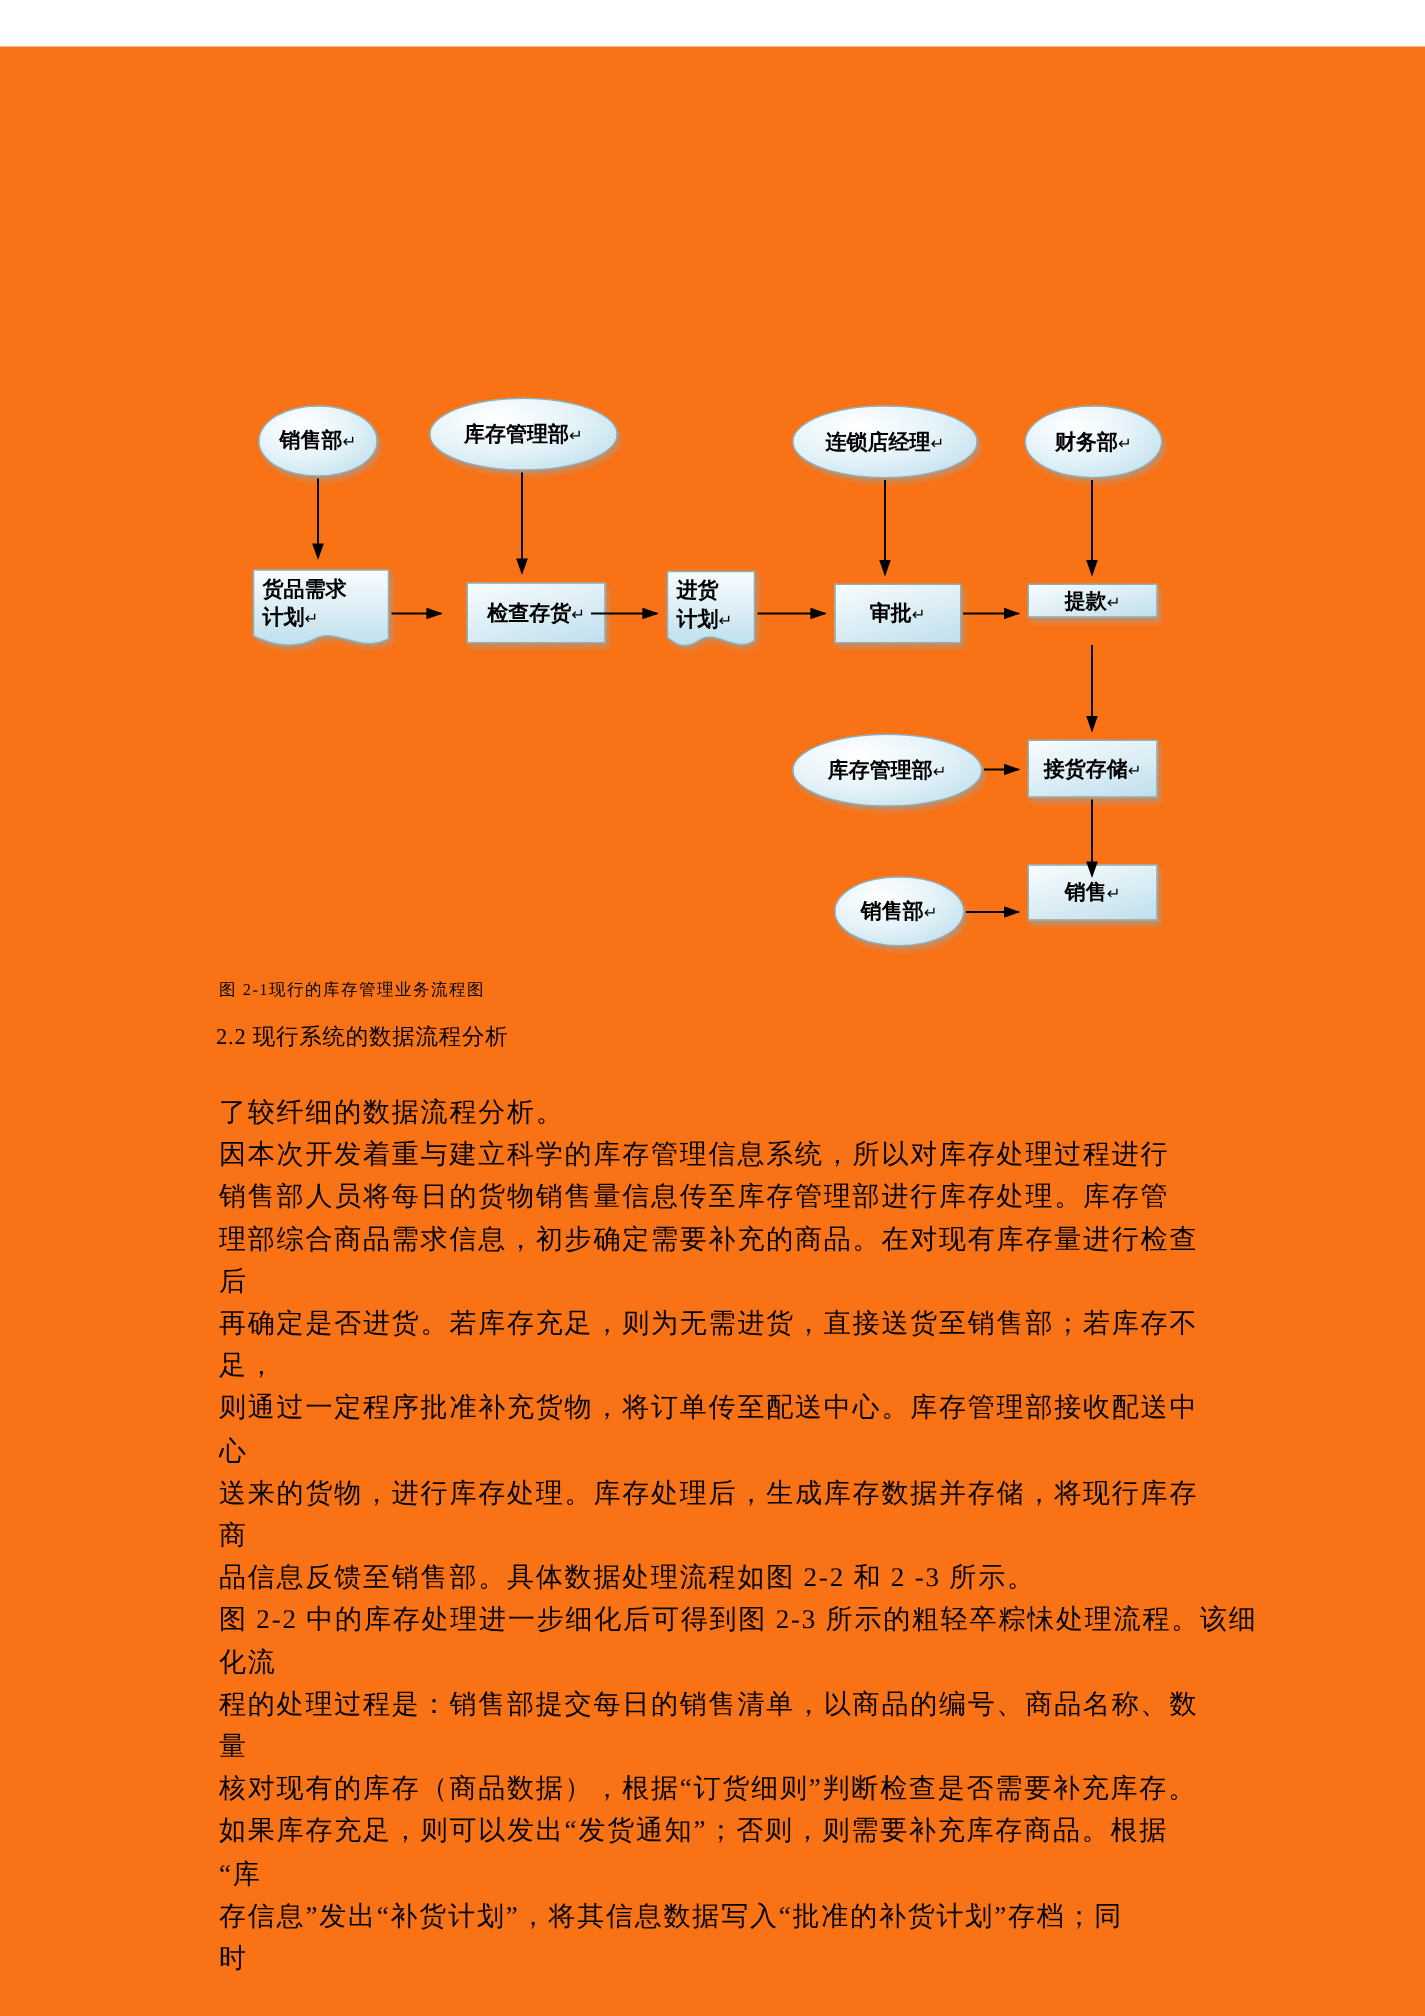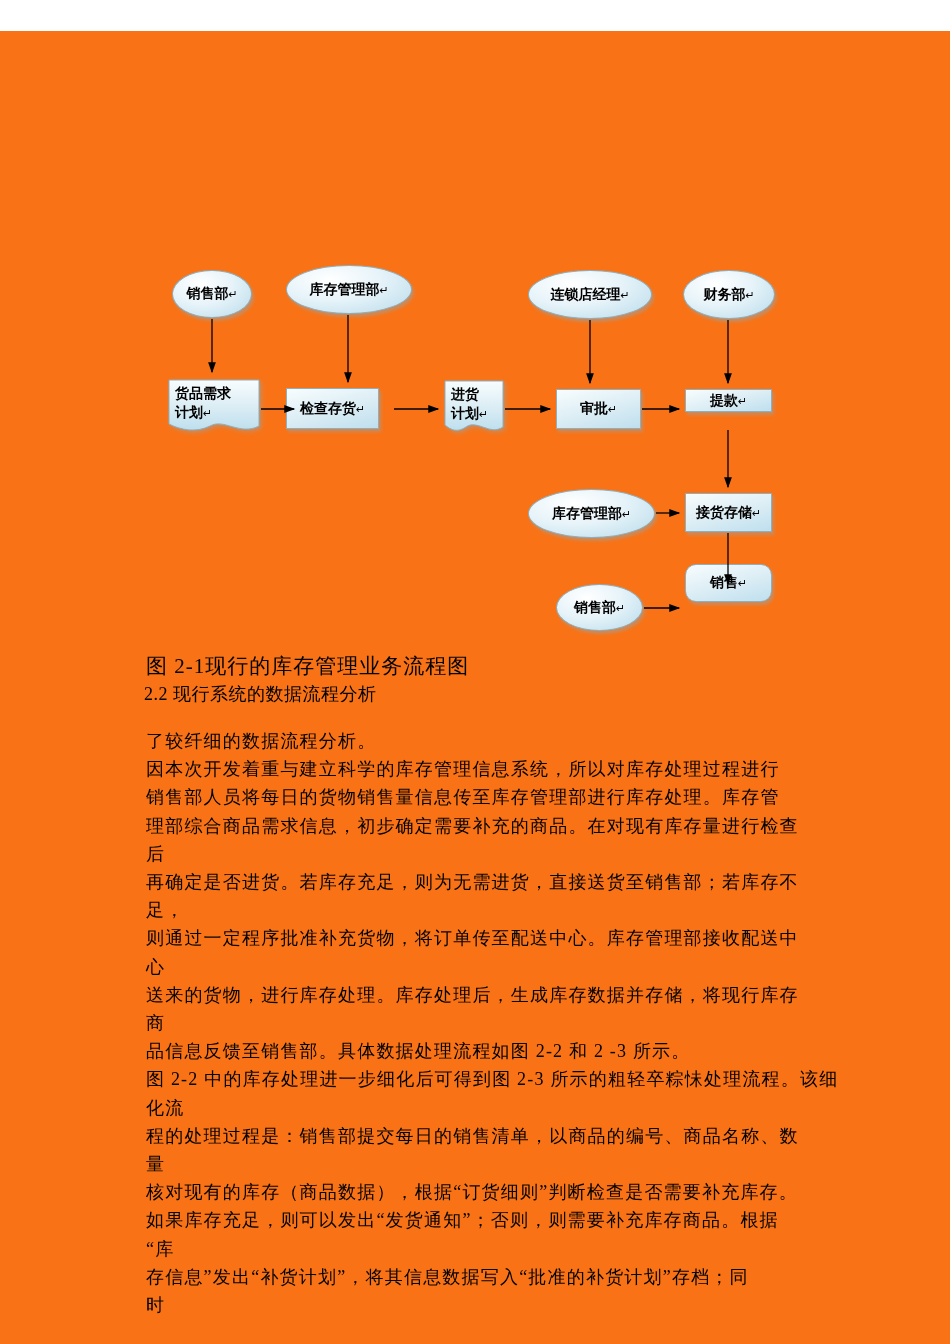--- a/index.html
+++ b/index.html
@@ -30,22 +30,22 @@
   .docshape {
     position:absolute;
     font-family:"DejaVu Sans","Liberation Sans",sans-serif;
     font-weight:bold; font-size:14px; color:#000;
   }
   .docshape svg { position:absolute; left:0; top:0; filter:drop-shadow(2px 2px 2px rgba(145,168,182,0.5)); }
   .doclabel { position:absolute; left:7px; top:5px; line-height:19px; text-align:left; white-space:nowrap; }
   .pm { font-size:11px; font-weight:normal; }
   .arrows { position:absolute; left:0; top:0; pointer-events:none; }
   
-  .caption  { position:absolute; left:146px; top:621px; font-size:21px; letter-spacing:1px; }
-  .heading  { position:absolute; left:144px; top:651px; font-size:18px; letter-spacing:0.5px; }
+  .caption  { position:absolute; left:146px; top:621px; font-size:11px; letter-spacing:1px; }
+  .heading  { position:absolute; left:144px; top:651px; font-size:15px; letter-spacing:0.5px; }
   .bodytext { position:absolute; left:146px; top:696px; font-size:18px; letter-spacing:1.2px; line-height:28.2px; }
   .bodytext div { white-space:nowrap; }
 </style>
 </head>
 <body>
 
 <div class="page">
 
   <div class="diagram">
 
@@ -95,33 +95,33 @@
           </linearGradient>
         </defs>
         <path d="M1,1 H59 V47 C46,56 33,39 22,47 C13,53 7,50 1,45 Z" fill="url(#gd2)" stroke="#8fafbc" stroke-width="1"></path>
       </svg>
       <div class="doclabel">
         <div><span>进货</span></div>
         <div><span>计划</span><span class="pm">↵</span></div>
       </div>
     </div>
 
-    <div class="node rect" style="left:286px;top:357px;width:93px;height:41px;">
+    <div class="node rect" style="left:311px;top:357px;width:93px;height:41px;">
       <span><span>检查存货</span><span class="pm">↵</span></span>
     </div>
     <div class="node rect" style="left:556px;top:358px;width:85px;height:40px;text-align:right;">
       <span><span>审批</span><span class="pm">↵</span></span>
     </div>
     <div class="node rect" style="left:685px;top:358px;width:87px;height:23px;">
       <span><span>提款</span><span class="pm">↵</span></span>
     </div>
     <div class="node rect" style="left:685px;top:462px;width:87px;height:39px;">
       <span><span>接货存储</span><span class="pm">↵</span></span>
     </div>
-    <div class="node rect" style="left:685px;top:533px;width:87px;height:38px;border-radius:11px;">
+    <div class="node rect" style="left:685px;top:545px;width:87px;height:38px;">
       <span><span>销售</span><span class="pm">↵</span></span>
     </div>
 
     <svg class="arrows" width="950" height="620">
       <defs>
         <marker id="ah" markerWidth="9" markerHeight="8" refX="7.5" refY="3" orient="auto">
           <path d="M0,0 L8.5,3 L0,6 Z" fill="#000"></path>
         </marker>
       </defs>
       <line x1="212" y1="288" x2="212" y2="341" stroke="#000" stroke-width="1.3" marker-end="url(#ah)"></line>

